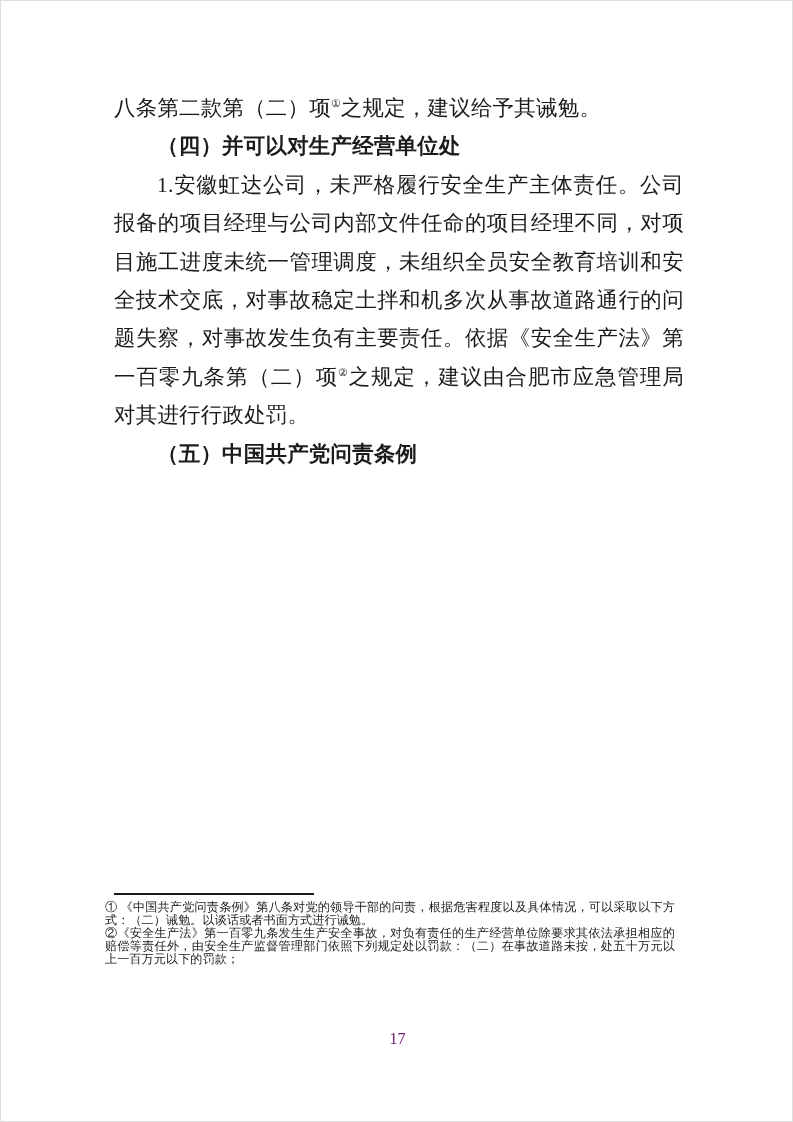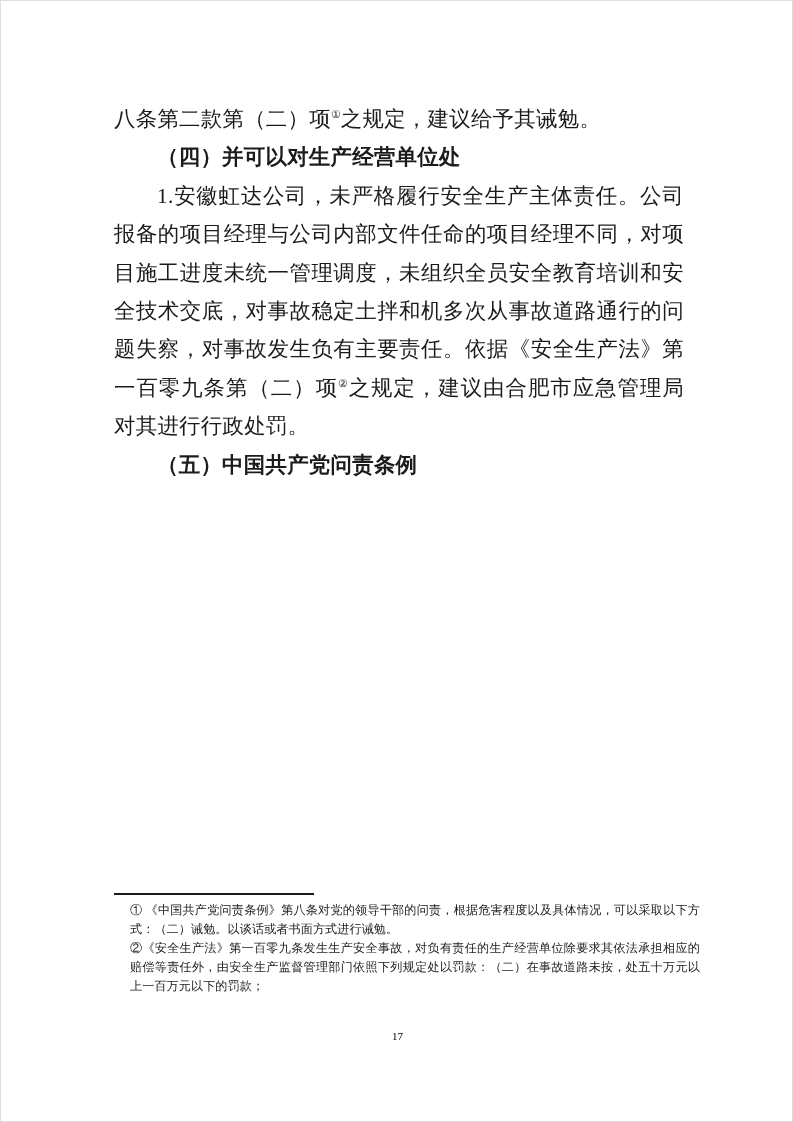--- a/index.html
+++ b/index.html
@@ -16,21 +16,21 @@
     height: 1122px;
     background: #ffffff;
     box-sizing: border-box;
     border: 1px solid #dedede;
     font-family: "Liberation Serif", "DejaVu Serif", serif;
     color: #1b1b1b;
   }
   .body-content {
     position: absolute;
     left: 113px;
-    top: 99px;
+    top: 88px;
     width: 570px;
     font-size: 21.4px;
     line-height: 38.4px;
     letter-spacing: 0.3px;
     text-align: justify;
   }
   .body-content p {
     margin: 0;
   }
   .body-content p.indent {
@@ -48,39 +48,39 @@
   .footnote-divider {
     position: absolute;
     left: 113px;
     top: 892px;
     width: 200px;
     height: 2px;
     background: #1a1a1a;
   }
   .footnotes {
     position: absolute;
-    left: 129px;
+    left: 104px;
     top: 900px;
     width: 570px;
     font-size: 12.1px;
-    line-height: 19px;
+    line-height: 13px;
     letter-spacing: 0.1px;
     text-align: justify;
   }
   .footnotes p {
     margin: 0;
   }
   .page-number {
     position: absolute;
     left: 0;
     top: 1029px;
     width: 793px;
     text-align: center;
-    font-size: 11px;
-    color: #000000;
+    font-size: 16px;
+    color: #701a75;
   }
 </style>
 </head>
 <body>
 
 <div class="page">
 
   <div class="body-content">
       <p class="">八条第二款第（二）项<sup class="fnref">①</sup>之规定，建议给予其诫勉。</p>
       <p class="heading indent">（四）并可以对生产经营单位处</p>

